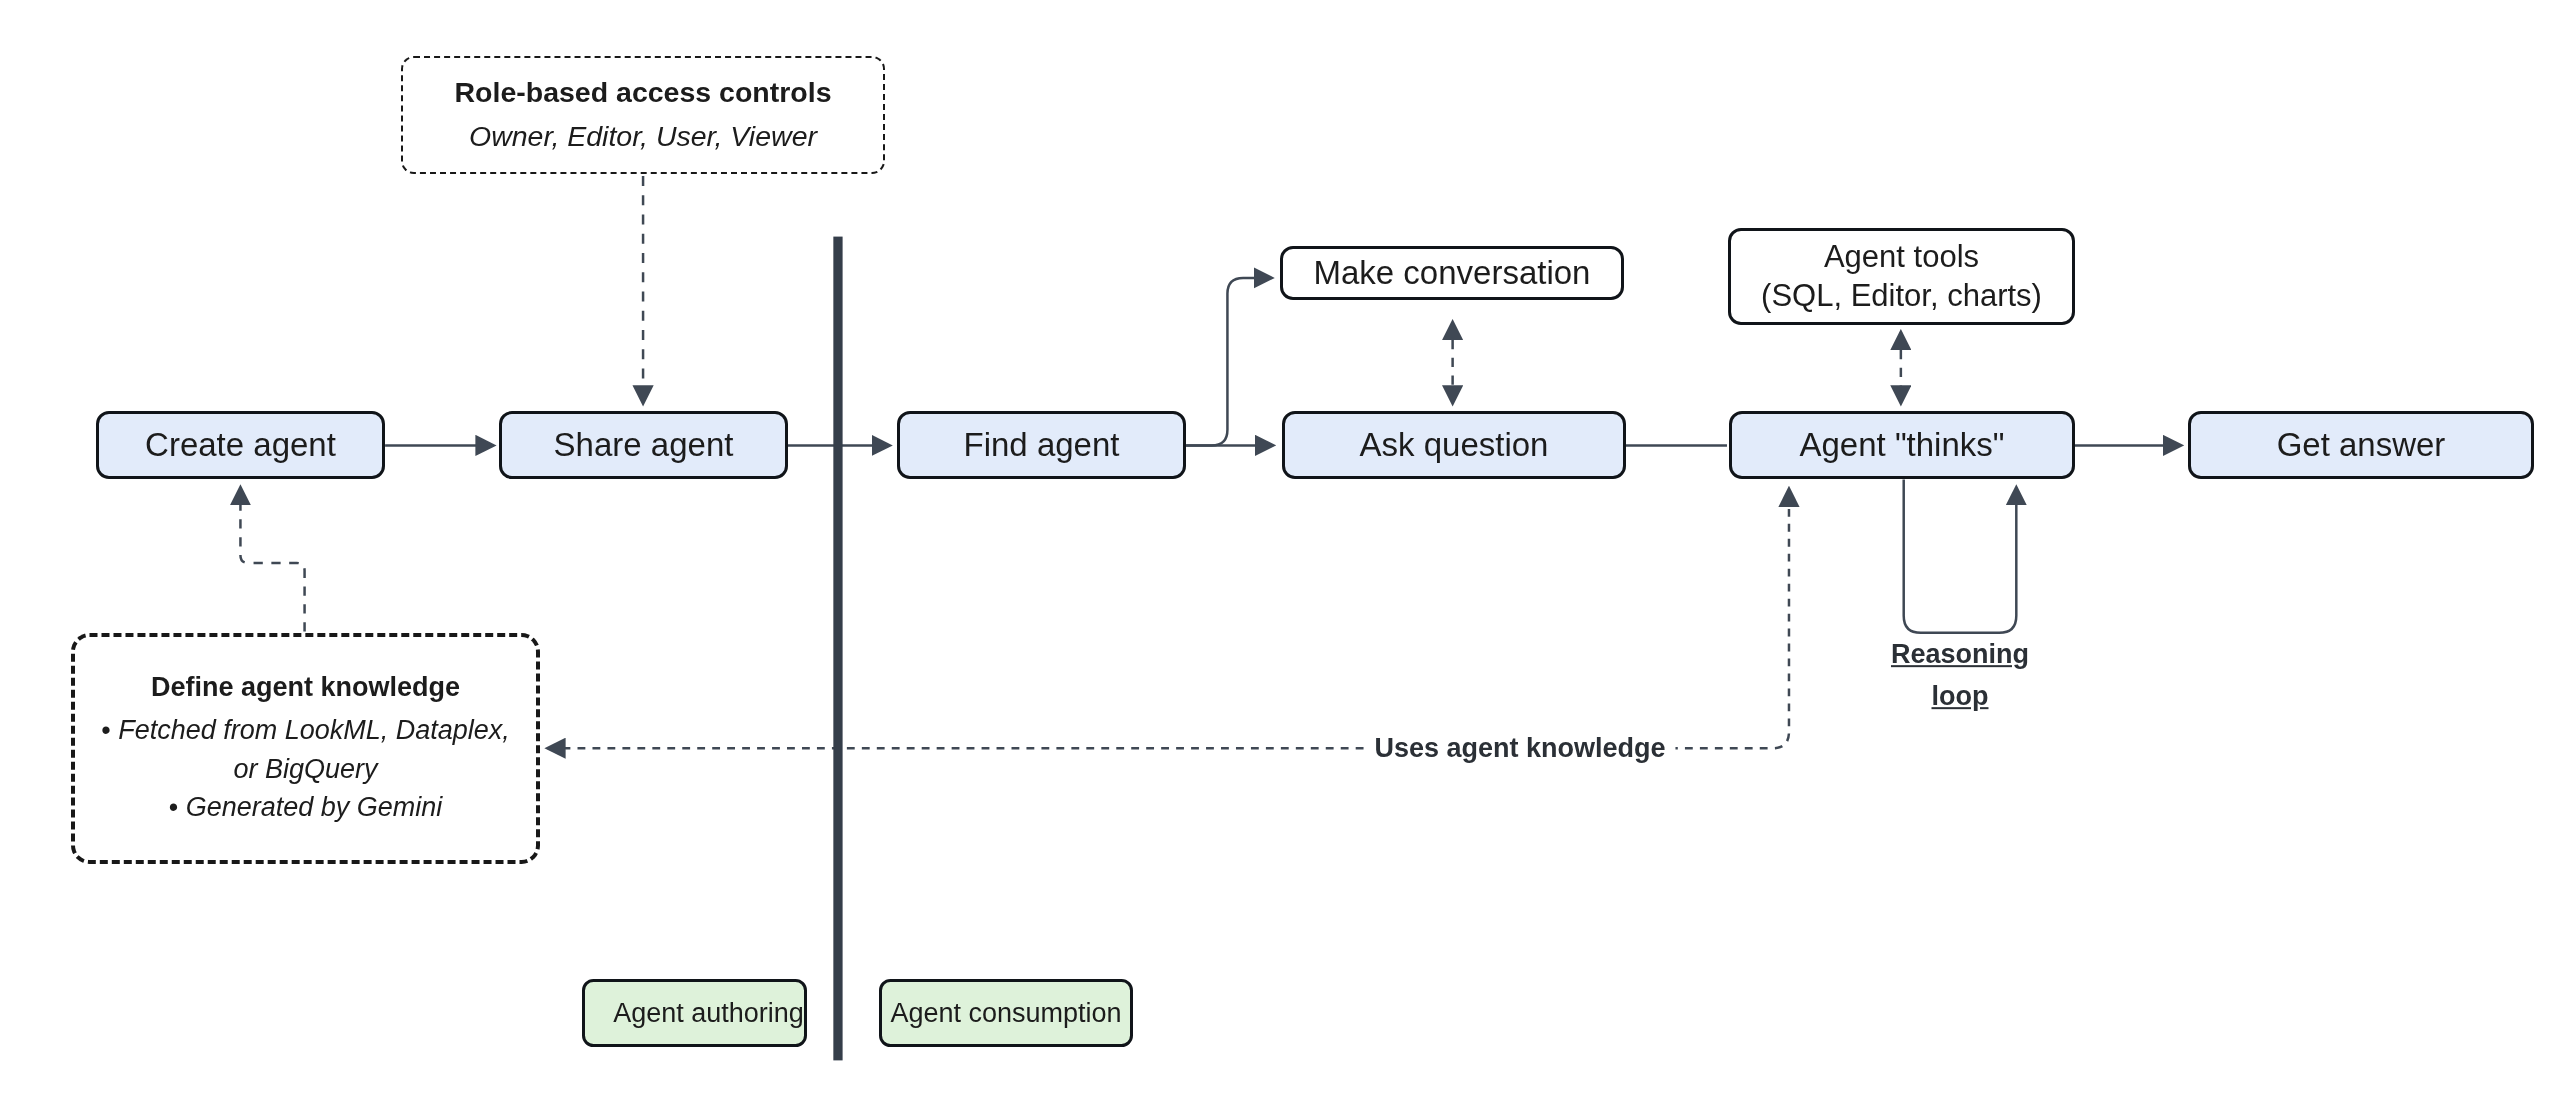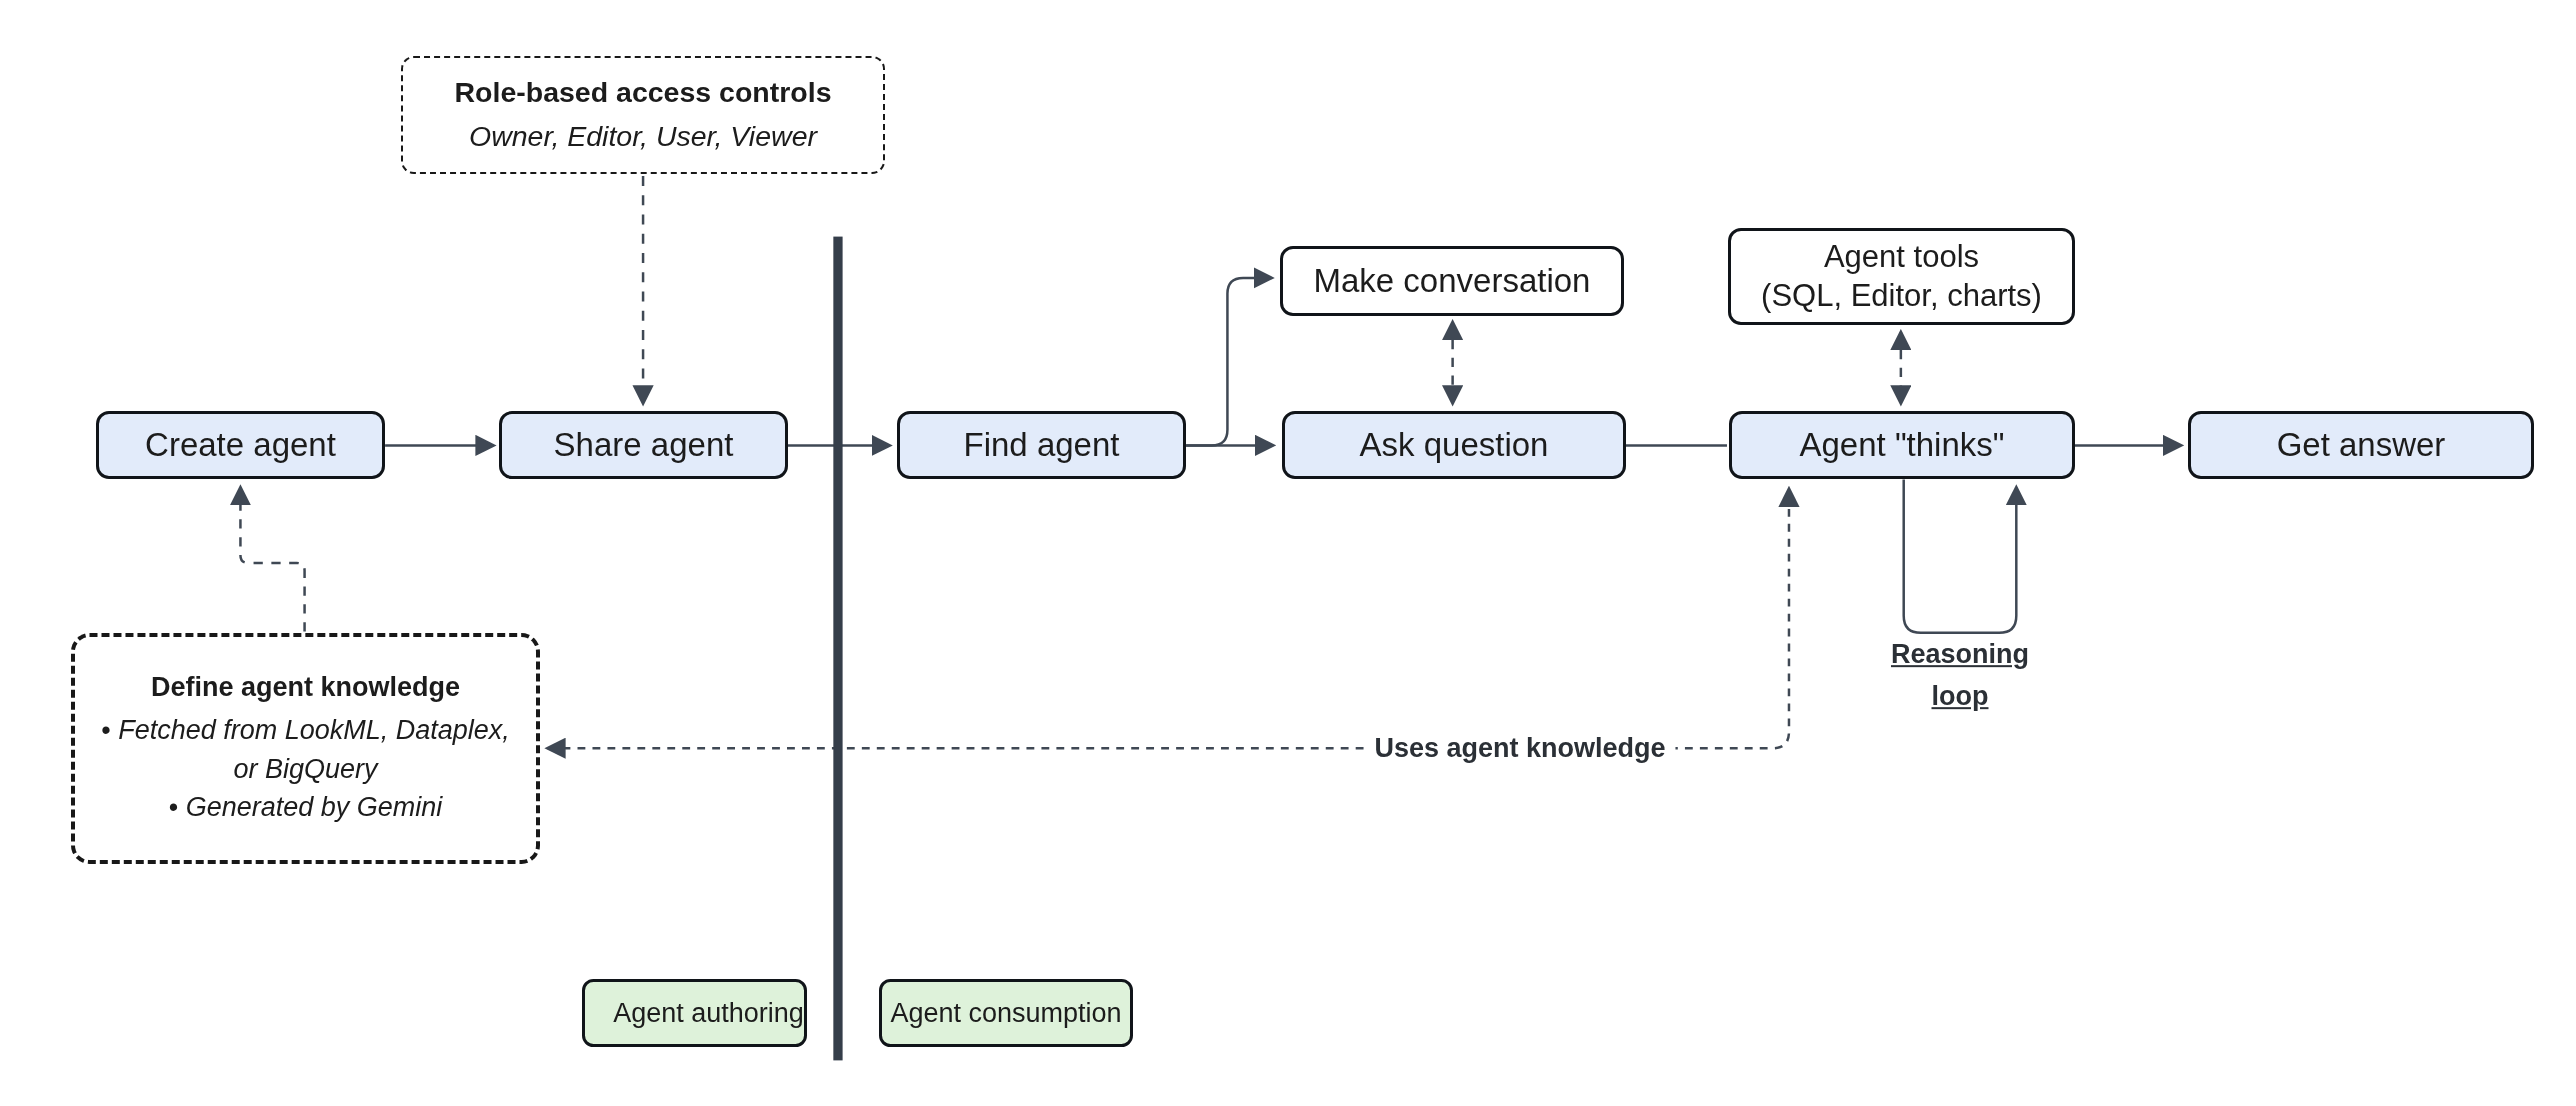--- a/index.html
+++ b/index.html
@@ -82,21 +82,21 @@
 </svg>
 
 <div class="annot" style="left:401px;top:56px;width:484px;height:118px;">
   <div class="annot-title">Role-based access controls</div>
   <div class="annot-sub">Owner, Editor, User, Viewer</div>
 </div>
 
 <div class="node" style="left:96px;top:411px;width:289px;height:68px;">Create agent</div>
 <div class="node" style="left:499px;top:411px;width:289px;height:68px;">Share agent</div>
 <div class="node" style="left:897px;top:411px;width:289px;height:68px;">Find agent</div>
-<div class="node white" style="left:1280px;top:246px;width:344px;height:70px;">Make conversation</div>
+<div class="node white" style="left:1280px;top:246px;width:344px;height:54px;">Make conversation</div>
 <div class="node" style="left:1282px;top:411px;width:344px;height:68px;">Ask question</div>
 <div class="node white tools" style="left:1728px;top:228px;width:347px;height:97px;">Agent tools
 (SQL, Editor, charts)</div>
 <div class="node" style="left:1729px;top:411px;width:346px;height:68px;">Agent "thinks"</div>
 <div class="node" style="left:2188px;top:411px;width:346px;height:68px;">Get answer</div>
 
 <div class="edge-label loop" style="left:1960px;top:676px;text-decoration:underline;">Reasoning
 loop</div>
 
 <div class="edge-label uses" style="left:1520px;top:749px;">Uses agent knowledge</div>

